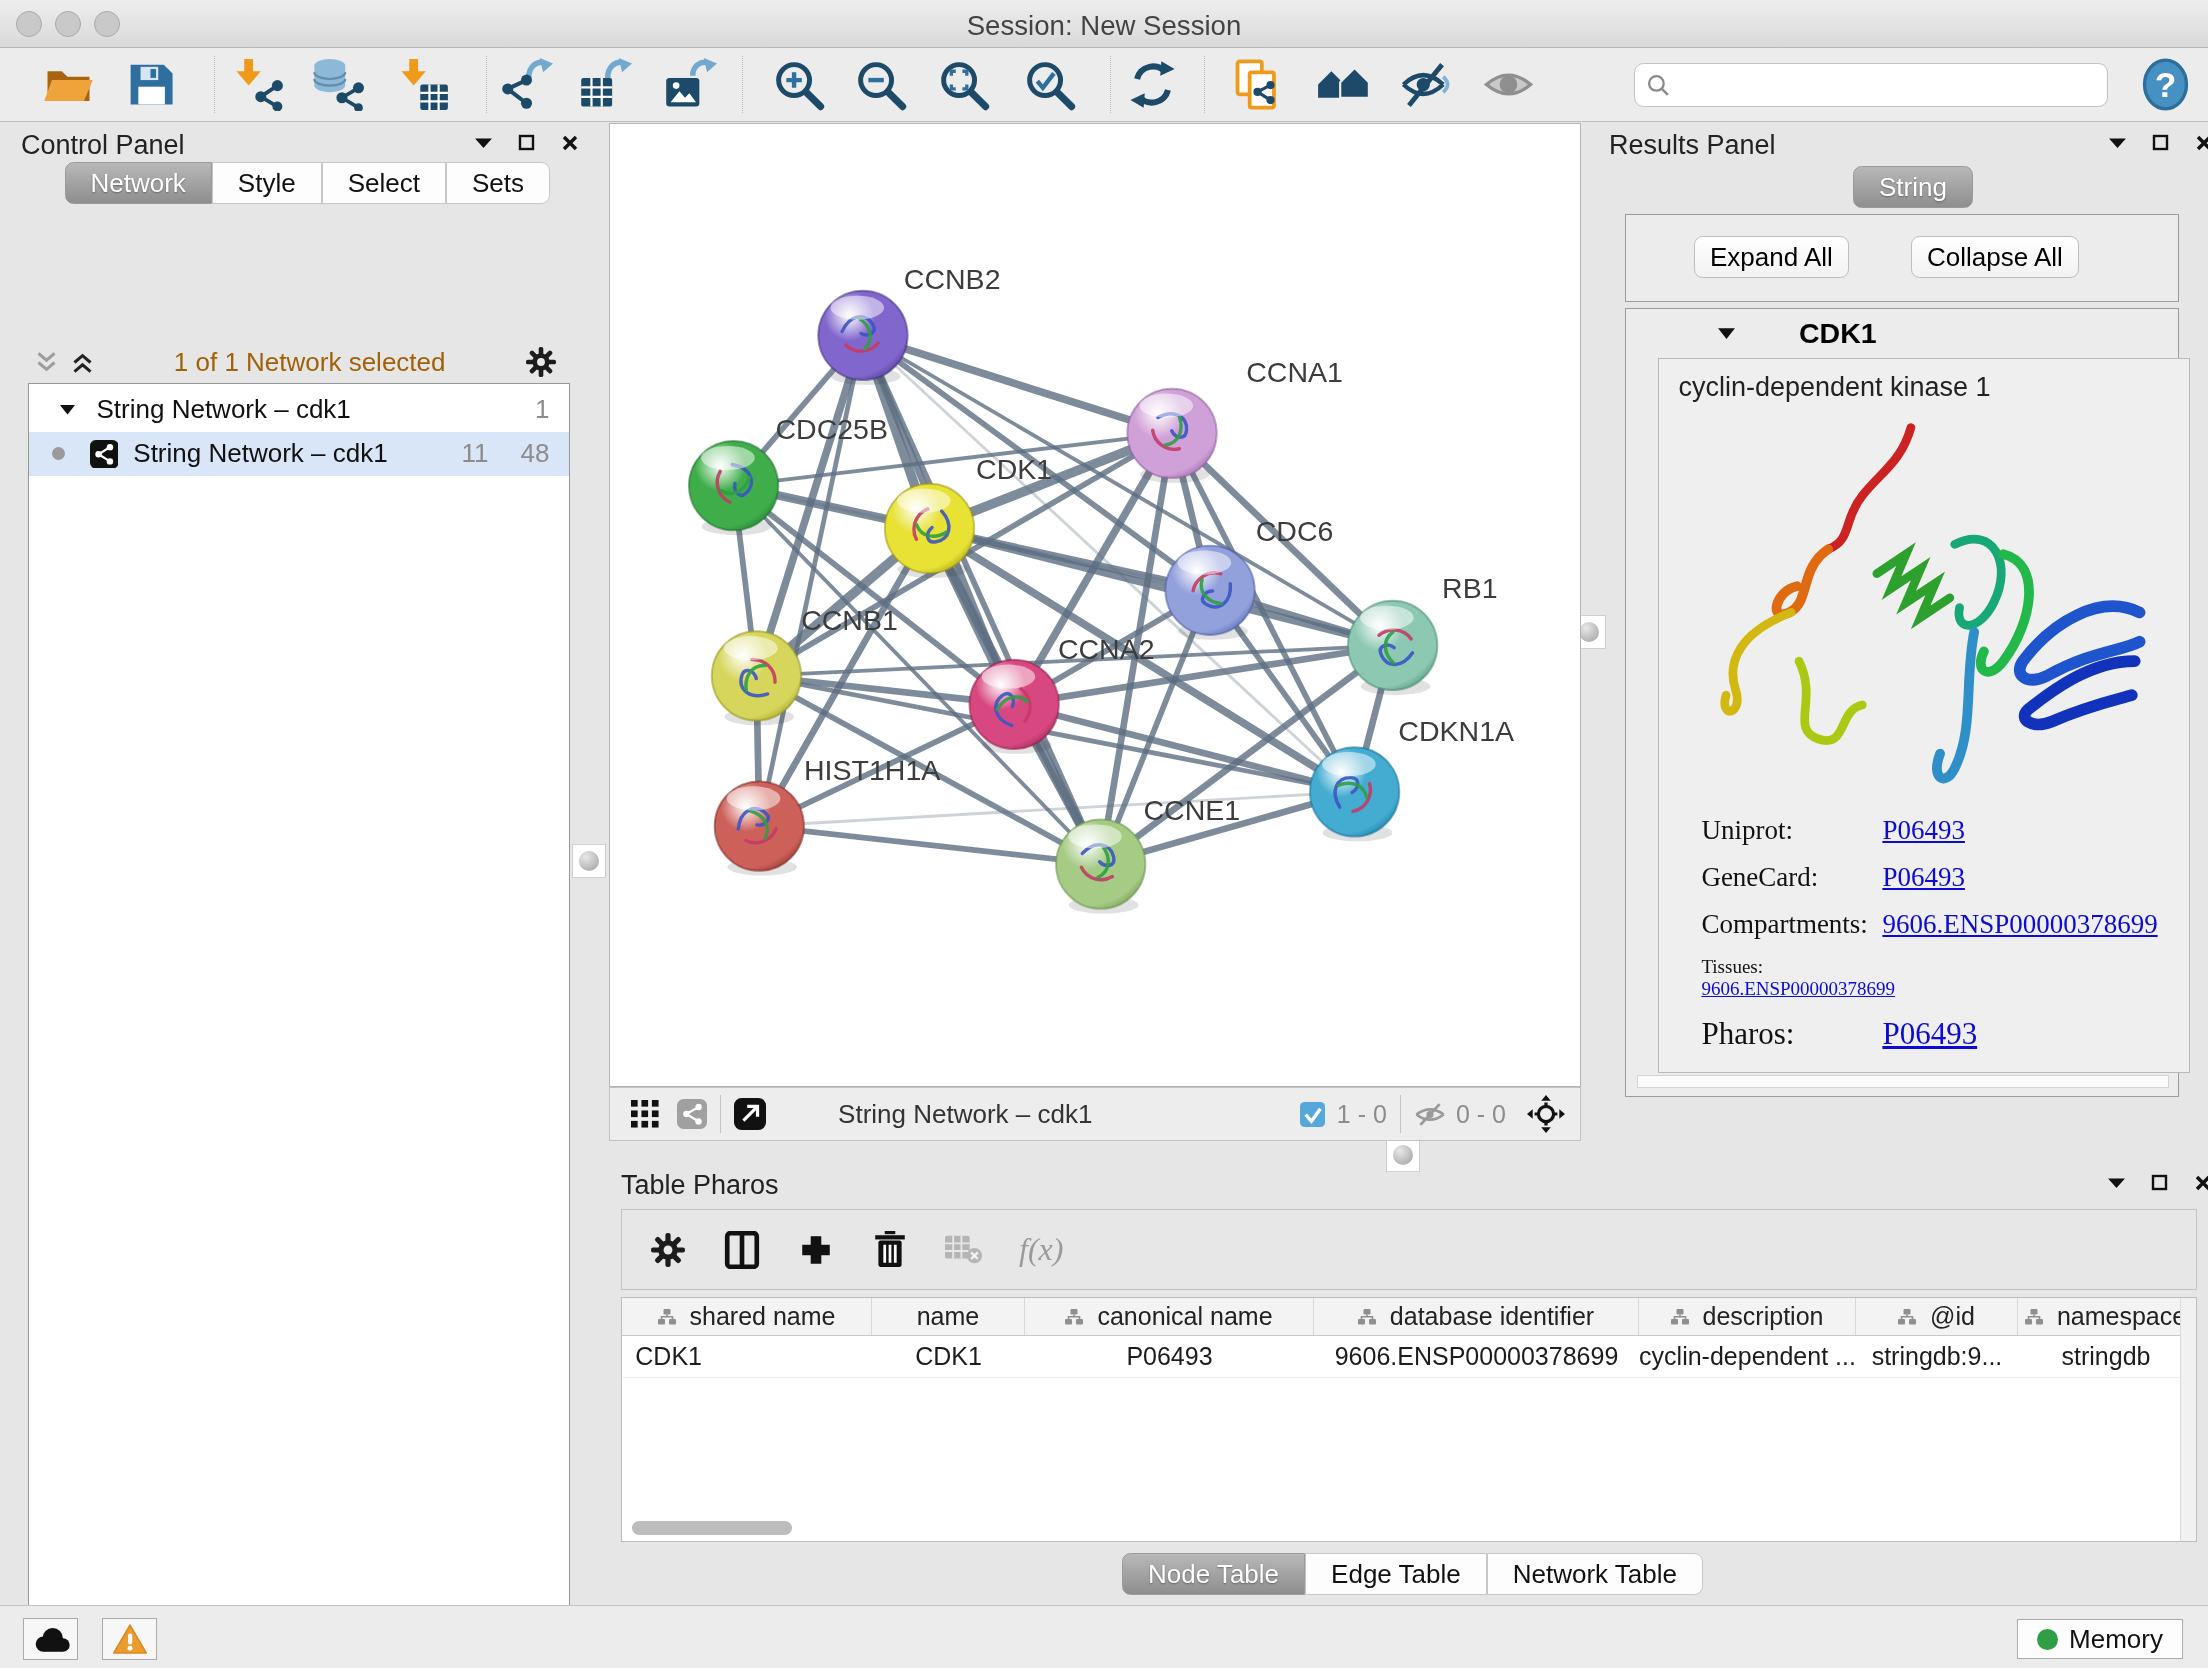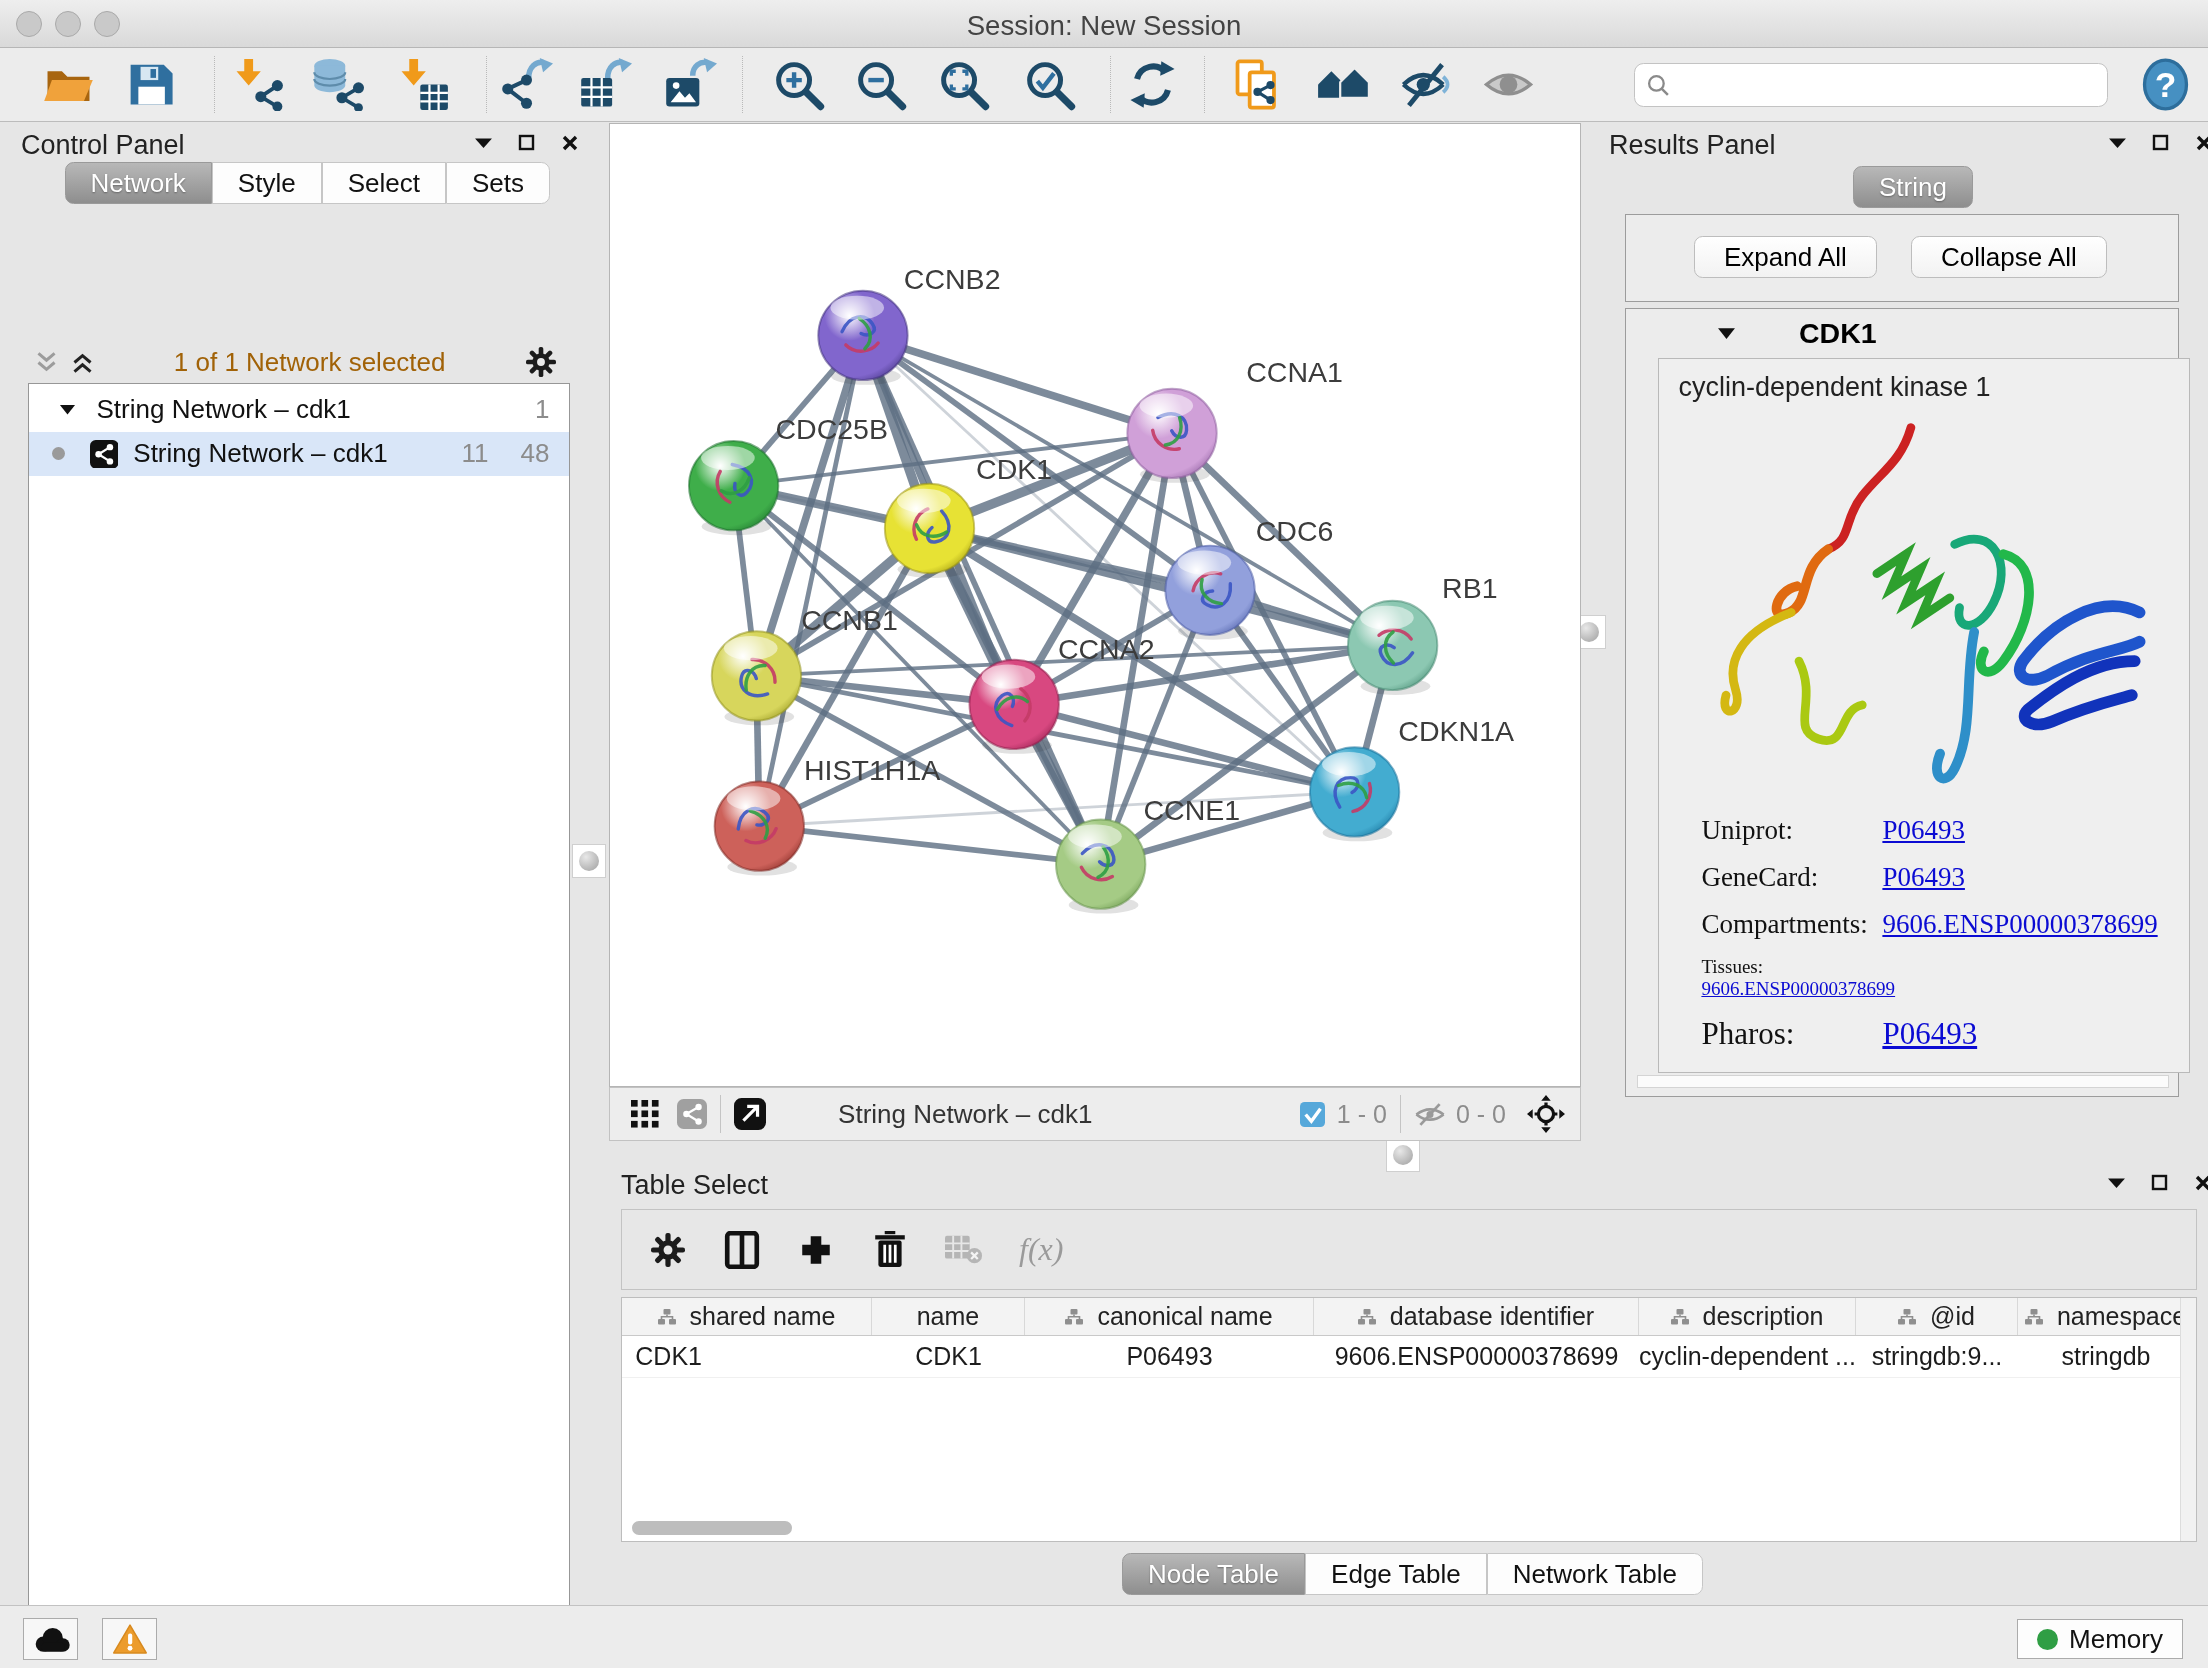--- a/index.html
+++ b/index.html
@@ -54,21 +54,21 @@
     border:1px solid #b5b5b5; }
   .net-status { left:609px; top:1087px; width:972px; height:54px; background:#ededed;
     border:1px solid #c2c2c2; display:flex; align-items:center; }
   .ns-sep { width:0; height:38px; border-left:1px solid #c4c4c4; margin:0 13.3px; }
   .ns-text { font-size:26px; color:#333; }
   .ns-count { font-size:25px; color:#8c8c8c; }
 
   
   .rp-box { position:absolute; background:#ececec; border:1px solid #9c9c9c; }
   .btn { height:42px; background:linear-gradient(#ffffff,#f2f2f2); border:1px solid #bdbdbd;
-    border-radius:8.6px; font-size:26px; font-family:"Liberation Sans",sans-serif; padding:0 29px; cursor:pointer; }
+    border-radius:8.6px; font-size:26px; font-family:"Liberation Sans",sans-serif; padding:0 15px; cursor:pointer; }
   .xlink { color:#0b0bd3; text-decoration:underline; }
   .serif { font-family:"Liberation Serif", serif; }
 
   
   .tp-toolbox { left:621px; top:1209px; width:1576px; height:81px; background:#e7e7e7;
     border:1px solid #c3c3c3; display:flex; align-items:center; gap:36px; padding-left:27px; }
   .tp-toolbox .ti { width:38px; height:38px; display:flex; align-items:center; justify-content:center;
     background:none; border:none; cursor:pointer; }
   .tbl { left:621px; top:1297px; width:1576px; height:245px; background:#fff; border:1px solid #bdbdbd; }
   .tbl-head { display:flex; height:38px; background:#f3f3f3; border-bottom:1px solid #c9c9c9; }
@@ -702,21 +702,21 @@
      <span style="width:181px; color:#111;">Pharos:</span>
      <a class="xlink serif" href="#">P06493</a>
           </div>
         </div>
     </div>
     <div class="abs" style="left:11.4px; bottom:7.6px; width:532px; height:13.3px; background:#fbfbfb; border:1px solid #d4d4d4;"></div>
   </div>
 </div>
 
 <div class="abs" style="left:599px; top:1168px; width:1609px; height:436px;">
-  <div class="panel-title abs" style="left:22px; top:1.9px;">Table Select</div>
+  <div class="panel-title abs" style="left:22px; top:1.9px;">Table Pharos</div>
   <div class="ph-icons" style="left:1508px; top:5.7px;">
     <svg width="19" height="13.3" viewBox="0 0 18 12">
         <path d="M1 2h16l-8 9z" fill="#111"></path>
       </svg>
     <svg width="18" height="18" viewBox="0 0 18 18">
         <rect x="2" y="2" width="13" height="13" fill="none" stroke="#111" stroke-width="2.4"></rect>
       </svg>
     <svg width="18" height="18" viewBox="0 0 18 18">
         <path d="M3 3l12 12M15 3L3 15" stroke="#111" stroke-width="3.4"></path>
       </svg>

